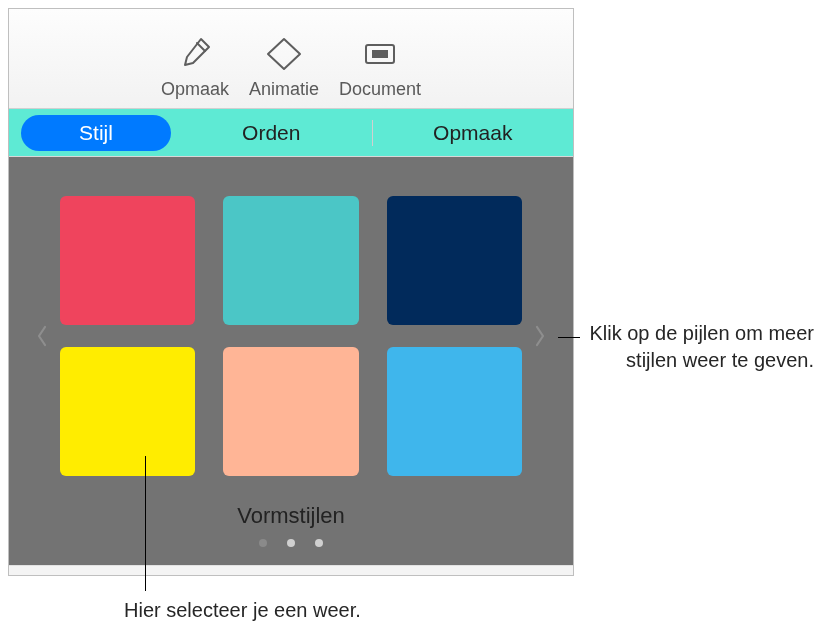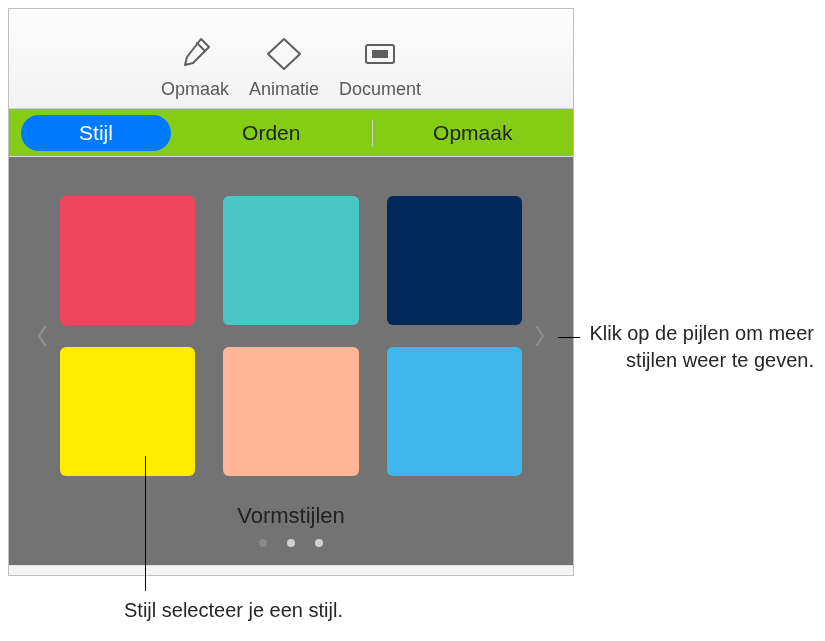--- a/index.html
+++ b/index.html
@@ -44,21 +44,21 @@
     .toolbar-icon {
       width: 44px;
       height: 42px;
       display: flex;
       align-items: center;
       justify-content: center;
     }
     .toolbar-icon svg { display: block; }
     .tabbar {
       height: 48px;
-      background: #84cc16;
+      background: #5eead4;
       border-bottom: 1px solid #d8d8d8;
       display: flex;
       align-items: center;
       padding: 0 12px;
       gap: 12px;
     }
     .tab {
       flex: 1;
       text-align: center;
       font-size: 21px;
@@ -254,13 +254,13 @@
       </div>
     </div>
     <div class="bottom-scroll"></div>
   </div>
 </div>
 
 <div class="leader leader-right"></div>
 <div class="callout callout-right">Klik op de pijlen om meer stijlen weer te geven.</div>
 
 <div class="leader leader-bottom-v"></div>
-<div class="callout callout-bottom">Stijl selecteer je een stijl.</div>
+<div class="callout callout-bottom">Hier selecteer je een weer.</div>
 
 </body></html>

